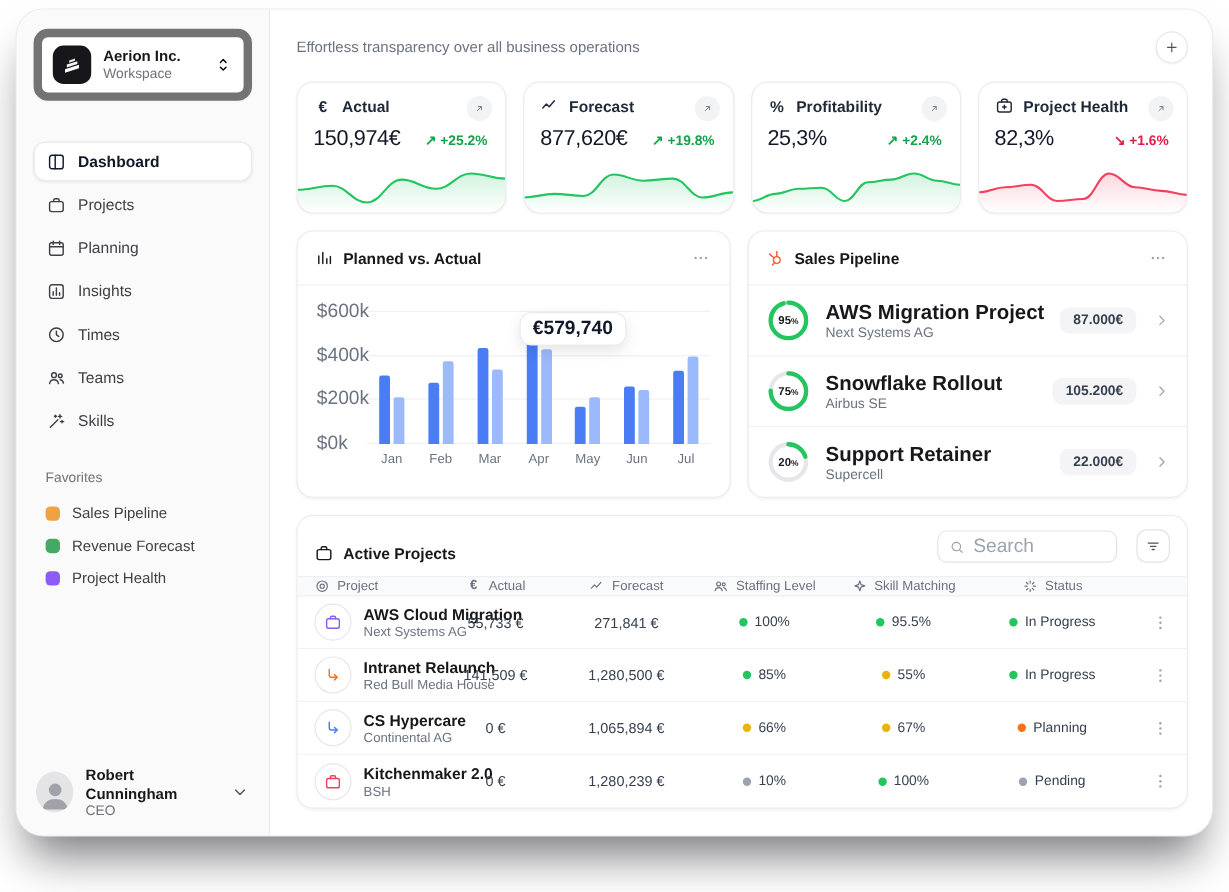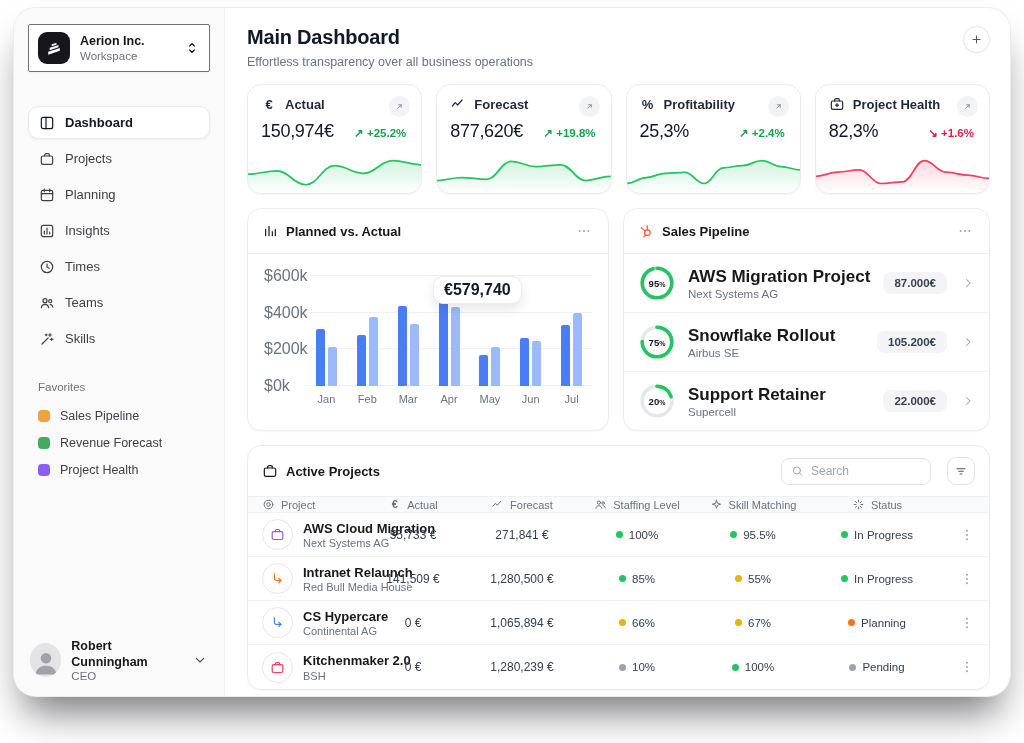--- a/index.html
+++ b/index.html
@@ -1,21 +1,21 @@
 <!DOCTYPE html>
 <html><head>
 <meta charset="utf-8">
 <style>
   *{box-sizing:border-box;margin:0;padding:0}
   html,body{width:1024px;height:743px;background:#fff;font-family:"Liberation Sans",sans-serif;-webkit-font-smoothing:antialiased}
   .app{position:absolute;left:14px;top:8px;width:996px;height:688px;background:#fff;border-radius:22px;
        box-shadow:0 0 0 1px #ececef,0 26px 38px -10px rgba(10,10,16,.55);display:flex;overflow:hidden}
   
   .sidebar{width:211px;background:#fafafa;border-right:1px solid #ececef;padding:16px 14px 14px;display:flex;flex-direction:column;flex-shrink:0}
-  .ws{display:flex;align-items:center;gap:10px;background:#fff;border:1px solid #737373;border-radius:2px;padding:7px 9px;box-shadow:0 1px 2px rgba(0,0,0,.03)}
+  .ws{display:flex;align-items:center;gap:10px;background:#fff;border:7px solid #737373;border-radius:12px;padding:7px 9px;box-shadow:0 1px 2px rgba(0,0,0,.03)}
   .logo{width:32px;height:32px;border-radius:9px;background:#17171b;display:flex;align-items:center;justify-content:center;flex-shrink:0}
   .logo svg{width:20px;height:20px}
   .wsname{font-size:12.5px;font-weight:700;color:#18181b;line-height:1.25}
   .wssub{font-size:11.5px;color:#71717a}
   .wsud{margin-left:auto;color:#9ca3af}
   .nav{margin-top:34px;display:flex;flex-direction:column;gap:3px}
   .nitem{display:flex;align-items:center;gap:10px;height:33px;padding:0 10px;border-radius:10px;border:1px solid transparent;
          font-size:13px;font-weight:500;color:#3f3f46;cursor:pointer}
   .nitem.on{background:#fff;border-color:#e9e9ee;box-shadow:0 1px 2px rgba(0,0,0,.05);color:#111827;font-weight:700}
   .ic{display:inline-flex;align-items:center;justify-content:center;width:16px;height:16px;flex-shrink:0;color:inherit}
@@ -73,23 +73,23 @@
   .track{fill:none;stroke:#e5e7eb;stroke-width:3.4}
   .prog{fill:none;stroke:#22c55e;stroke-width:3.4;stroke-linecap:round}
   .rpct{position:absolute;inset:0;display:flex;align-items:center;justify-content:center;font-size:9.5px;font-weight:700;color:#18181b}
   .rpct i{font-style:normal;font-size:7px;font-weight:600;margin-top:2px}
   .dname{font-size:17px;font-weight:700;color:#18181b;line-height:1.35}
   .dco{font-size:11.5px;color:#6b7280}
   .pill{margin-left:auto;background:#f4f4f6;border-radius:8px;padding:5px 11px;font-size:11.5px;font-weight:600;color:#374151;white-space:nowrap}
   .deal .chev{color:#9ca3af;margin-left:2px}
   
   .projects{margin-top:14px;overflow:hidden}
-  .phead{display:flex;align-items:center;gap:8px;padding:11px 14px}
+  .phead{display:flex;align-items:flex-end;gap:8px;padding:11px 14px}
   .search{margin-left:auto;display:flex;align-items:center;gap:7px;width:150px;height:27px;border:1px solid #e4e4e7;border-radius:8px;padding:0 9px;color:#9ca3af;background:#fff}
-  .search input{border:none;outline:none;width:100%;font-size:12px;color:#be185d;font-family:"Liberation Sans",sans-serif;background:transparent}
+  .search input{border:none;outline:none;width:100%;font-size:16px;color:#be185d;font-family:"Liberation Sans",sans-serif;background:transparent}
   .search input::placeholder{color:#9ca3af}
   .fbtn{width:28px;height:28px;border-radius:9px;border:1px solid #e4e4e7;background:#fff;display:flex;align-items:center;justify-content:center;color:#52525b;cursor:pointer;margin-left:8px}
   .fbtn svg{width:14px;height:14px;stroke:currentColor;fill:none;stroke-width:1.8;stroke-linecap:round}
   .tgrid{display:grid;grid-template-columns:minmax(0,1.5fr) 100px 118px 112px 120px 128px 34px;align-items:center;padding:0 14px}
   .thead{background:#f9fafb;border-top:1px solid #eef0f2;border-bottom:1px solid #eef0f2;height:17px;color:#6b7280;font-size:11px}
   .th{display:flex;align-items:center;gap:6px;justify-content:center}
   .th:first-child{justify-content:flex-start}
   .th .ic{width:13px;height:13px}.th .ic svg{width:13px;height:13px}.th .ic .tg{font-size:11px;font-weight:600}
   .trow{height:44px;border-bottom:1px solid #f1f2f4;cursor:pointer}
   .trow:last-child{border-bottom:none}
@@ -227,21 +227,20 @@
           <svg viewBox="0 0 24 24" stroke-width="2">
             <path d="M6.5 9.5l5.5 5.5 5.5-5.5"></path>
           </svg>
         </span>
     </div>
   </aside>
 
   <main class="main">
     <div class="mhead">
       <div>
-        <div class="title">Main Dashboard</div>
         <div class="subtitle">Effortless transparency over all business operations</div>
       </div>
       <button class="roundbtn">
         <span class="ic">
             <svg viewBox="0 0 24 24">
               <path d="M12 5.5v13M5.5 12h13"></path>
             </svg>
           </span>
       </button>
     </div>

